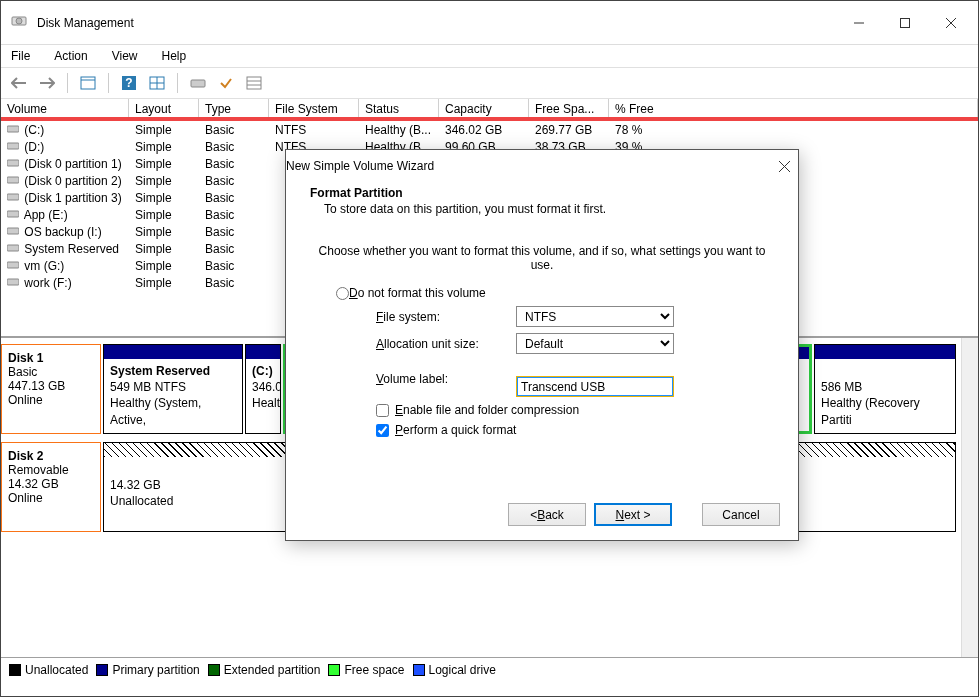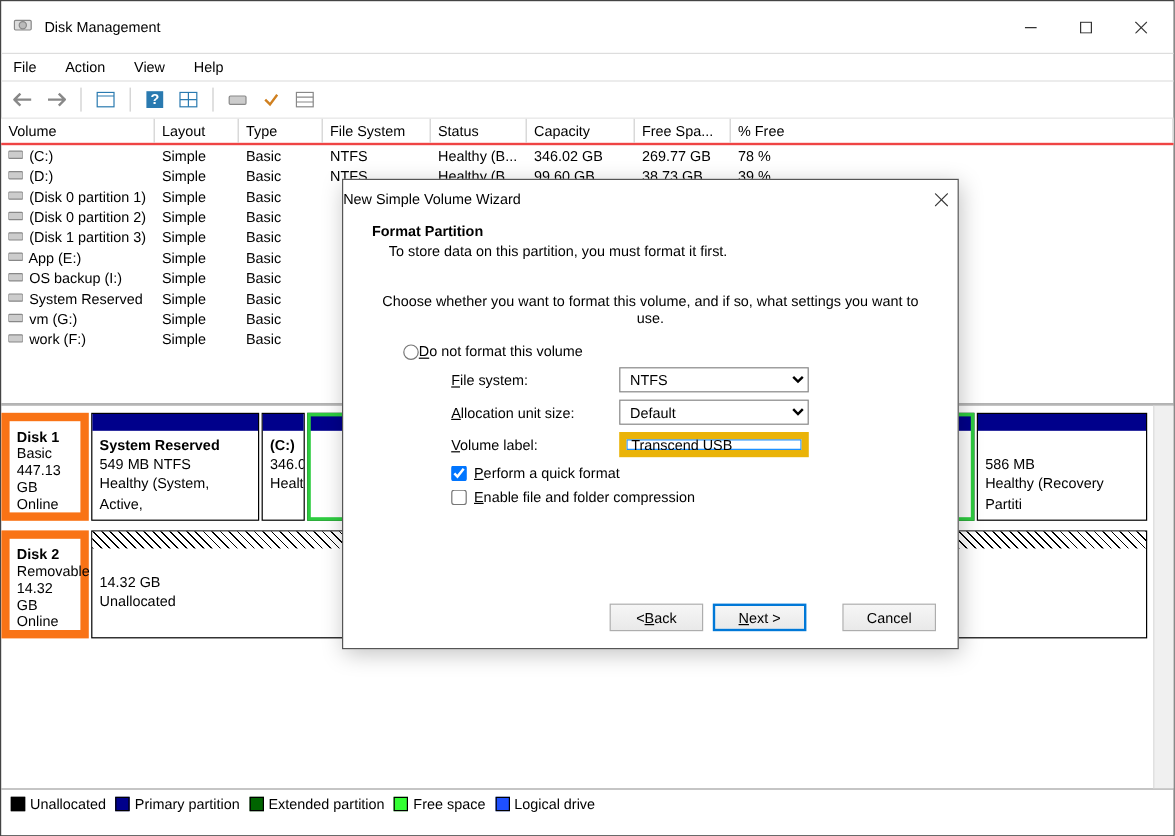--- a/index.html
+++ b/index.html
@@ -9,30 +9,30 @@
   .titlebar .icon { width: 20px; height: 20px; margin: 0 6px; }
   .titlebar .title { flex: 1; font-size: 12px; }
   .win-controls { display: flex; }
   .win-btn { width: 46px; height: 28px; display: flex; align-items: center; justify-content: center; color:#333; }
   .menubar { height: 22px; display: flex; align-items: center; padding: 0 6px; gap: 16px; }
   .menubar span { padding: 2px 4px; }
   .toolbar { height: 32px; border-top: 1px solid #e0e0e0; border-bottom: 1px solid #e0e0e0; display: flex; align-items: center; padding: 0 6px; gap: 4px; }
   .tb-sep { width: 1px; height: 20px; background: #ccc; margin: 0 4px; }
   .tb-btn { width: 24px; height: 24px; display: flex; align-items: center; justify-content: center; }
   
-  .vol-head { display: flex; border-bottom: 2px solid #ef4444; background: #fff; height: 22px; }
+  .vol-head { display: flex; border-bottom: 4px solid #ef4444; background: #fff; height: 22px; }
   .vol-head div { border-right: 1px solid #d0d0d0; padding: 3px 6px; font-size: 12px; position: relative; }
   .vol-body { height: 216px; overflow: hidden; border-bottom: 1px solid #a0a0a0; }
   .vol-row { display: flex; height: 17px; align-items: center; }
   .vol-row div { padding: 0 6px; font-size: 12px; white-space: nowrap; overflow: hidden; }
   .vol-ico { width: 14px; display: inline-block; }
   
   .graph { height: 320px; overflow: auto; border-top: 1px solid #a0a0a0; padding: 6px 4px 6px 0; position: relative; }
   .disk-row { display: flex; margin-bottom: 8px; height: 90px; }
-  .disk-label { width: 73px; border: 7px solid #f97316; padding: 6px; background: #fff; }
+  .disk-label { width: 100px; border: 1px solid #f97316; padding: 6px; background: #fff; }
   .disk-label .dname { font-weight: bold; }
   .parts { flex: 1; display: flex; margin-left: 2px; gap: 2px; }
   .part { border: 1px solid #000; background: #fff; display: flex; flex-direction: column; }
   .part .bar { height: 14px; }
   .part .body { padding: 4px 6px; font-size: 12px; line-height: 1.35; overflow: hidden; }
   .bar-primary { background: #00008B; }
   .bar-unalloc { background: repeating-linear-gradient(45deg,#000 0,#000 1px,#fff 1px,#fff 5px); }
   .part.sel { outline: 3px solid #2ecc40; outline-offset: -3px; }
   
   .legend { height: 24px; border-top: 1px solid #a0a0a0; display: flex; align-items: center; gap: 8px; padding: 0 8px; font-size: 12px; }
@@ -43,21 +43,21 @@
   .dlg-title .t { flex: 1; }
   .dlg-close { width: 28px; height: 28px; display:flex; align-items:center; justify-content:center; font-size: 14px; }
   .dlg-head { padding: 4px 24px 10px 24px; }
   .dlg-head .hmain { font-weight: bold; font-size: 12px; }
   .dlg-head .hsub { padding-left: 14px; font-size: 12px; margin-top: 2px; }
   .dlg-body { padding: 8px 30px 0 30px; font-size: 12px; }
   .radio-row { display:flex; align-items:center; gap:0; margin: 6px 0 6px 20px; }
   .form-row { display:flex; align-items:center; margin: 6px 0 6px 60px; }
   .form-row label { width: 140px; }
   .form-row select, .form-row input[type=text] { width: 158px; height: 21px; border: 1px solid #888; font-size:12px; padding: 1px 4px; background:#fff; }
-  .form-row input[type=text].focus { border: 6px solid #eab308; box-shadow: 0 0 0 1px #1e90ff inset; }
+  .form-row input[type=text].focus { border: 1px solid #eab308; box-shadow: 0 0 0 1px #1e90ff inset; margin-top: 16px; }
   .chk-row { display:flex; align-items:center; gap:6px; margin: 6px 0 6px 60px; }
   .dlg-foot { position:absolute; bottom: 14px; right: 18px; display:flex; gap: 8px; }
   .btn { width: 78px; height: 23px; border: 1px solid #adadad; background: linear-gradient(#f6f6f6,#e9e9e9); display:flex; align-items:center; justify-content:center; font-size:12px; }
   .btn.primary { border: 2px solid #0078d7; }
   input[type=radio], input[type=checkbox] { margin:0; }
   .scrollbar { width: 17px; background: #f0f0f0; border-left:1px solid #ddd; position:absolute; right:0; top:0; bottom:0; }
   .u { text-decoration: underline; }
 </style>
 </head>
 <body>
@@ -383,26 +383,26 @@
       <div class="form-row">
         <label><span class="u">A</span>llocation unit size:</label>
         <select><option>Default</option></select>
       </div>
       <div class="form-row">
         <label><span class="u">V</span>olume label:</label>
         <input type="text" class="focus" value="Transcend USB" style="">
       </div>
 
       <div class="chk-row">
+        <input type="checkbox" style="">
+        <span><span class="u">E</span>nable file and folder compression</span>
+      </div>
+      <div class="chk-row">
         <input type="checkbox" checked="" style="">
         <span><span class="u">P</span>erform a quick format</span>
-      </div>
-      <div class="chk-row">
-        <input type="checkbox" style="">
-        <span><span class="u">E</span>nable file and folder compression</span>
       </div>
     </div>
     <div class="dlg-foot">
       <div class="btn">&lt; <span class="u">B</span>ack</div>
       <div class="btn primary"><span class="u">N</span>ext &gt;</div>
       <div style="width:14px"></div>
       <div class="btn">Cancel</div>
     </div>
   </div>
 

